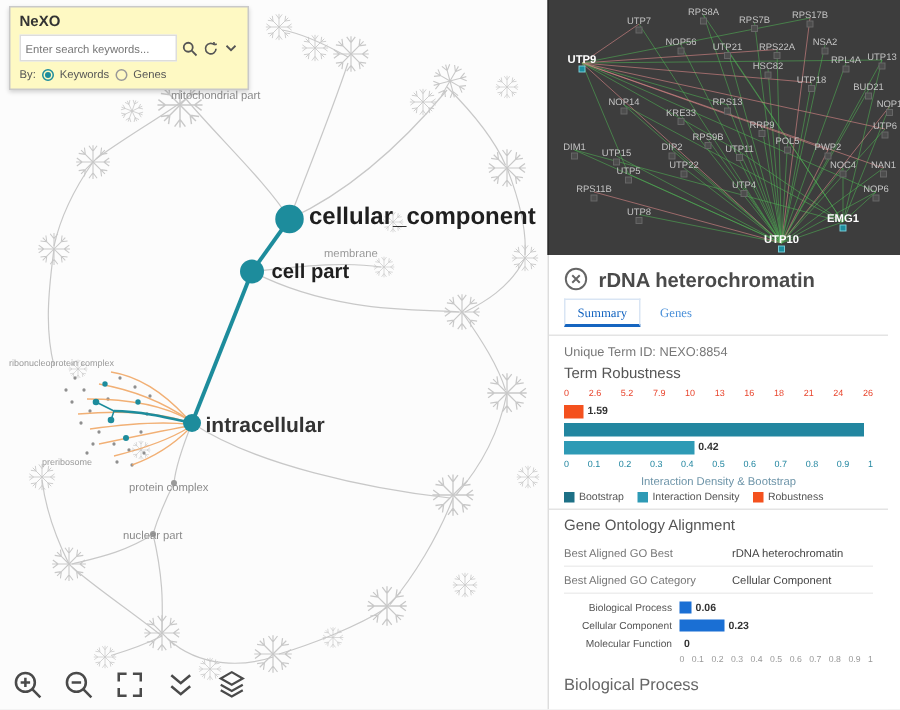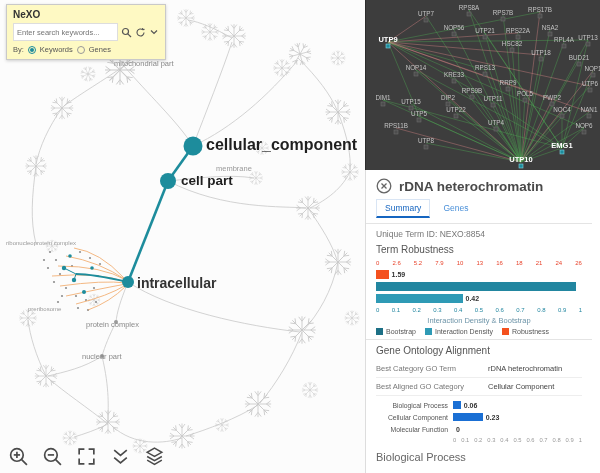--- a/index.html
+++ b/index.html
@@ -42,21 +42,21 @@
   
   .network-panel{position:absolute;left:365px;top:0;width:235px;height:170px;background:#3d3d3d;border-left:1px solid #2c2c2c;}
   #net-svg{display:block;}
 
   
   .details-panel{position:absolute;left:365px;top:170px;width:227px;height:303px;background:#fff;
     border-left:1px solid #ddd;box-sizing:border-box;padding:5px 10px 0 10px;overflow:hidden;}
   .details-header{display:flex;align-items:center;gap:7px;padding:3px 0 4px;}
   .close-btn{cursor:pointer;display:inline-flex;}
   .details-title{font-size:13.5px;font-weight:bold;color:#4a4a4a;}
-  .tabs{display:flex;gap:4px;margin:1px 0 5px;}
+  .tabs{display:flex;gap:4px;margin:1px 0 5px;font-family:Liberation Serif, serif;}
   .tab{font-size:8.5px;color:#4a90d9;padding:3px 8px;cursor:pointer;border:1px solid transparent;}
   .tab.active{color:#1565c0;border:1px solid #d9e5f4;border-bottom:2px solid #1565c0;}
   .divider{border-top:1px solid #e4e4e4;margin:3px -10px;}
   .uid{font-size:8.5px;color:#777;margin:5px 0 4px;}
   .section-title{font-size:10px;color:#555;margin:5px 0 4px;}
   .rob-axis{display:flex;justify-content:space-between;font-size:6px;line-height:8px;}
   .rob-row{display:flex;align-items:center;height:9px;margin:3px 0;}
   .rob-bar{height:9px;}
   .rob-label{font-size:7px;font-weight:bold;color:#333;margin-left:3px;}
   .axis-caption{text-align:center;font-size:7.5px;color:#6d94a8;margin:2px 0 3px;}
@@ -493,21 +493,21 @@
           <span>Interaction Density</span>
         </div>
         <div class="legend-item">
           <span class="legend-swatch" style="background: rgb(244, 81, 30);"></span>
           <span>Robustness</span>
         </div>
       </div>
     <div class="divider"></div>
     <div class="section-title">Gene Ontology Alignment</div>
     <div class="go-row">
-      <span class="k">Best Category GO Term</span>
+      <span class="k">Best Aligned GO Best</span>
       <span class="v">rDNA heterochromatin</span>
     </div>
     <div class="go-row">
       <span class="k">Best Aligned GO Category</span>
       <span class="v">Cellular Component</span>
     </div>
     <div id="gochart-rows" class="gochart">
         <div class="gochart-row">
           <span class="gochart-label">Biological Process</span>
           <span class="gochart-track">

